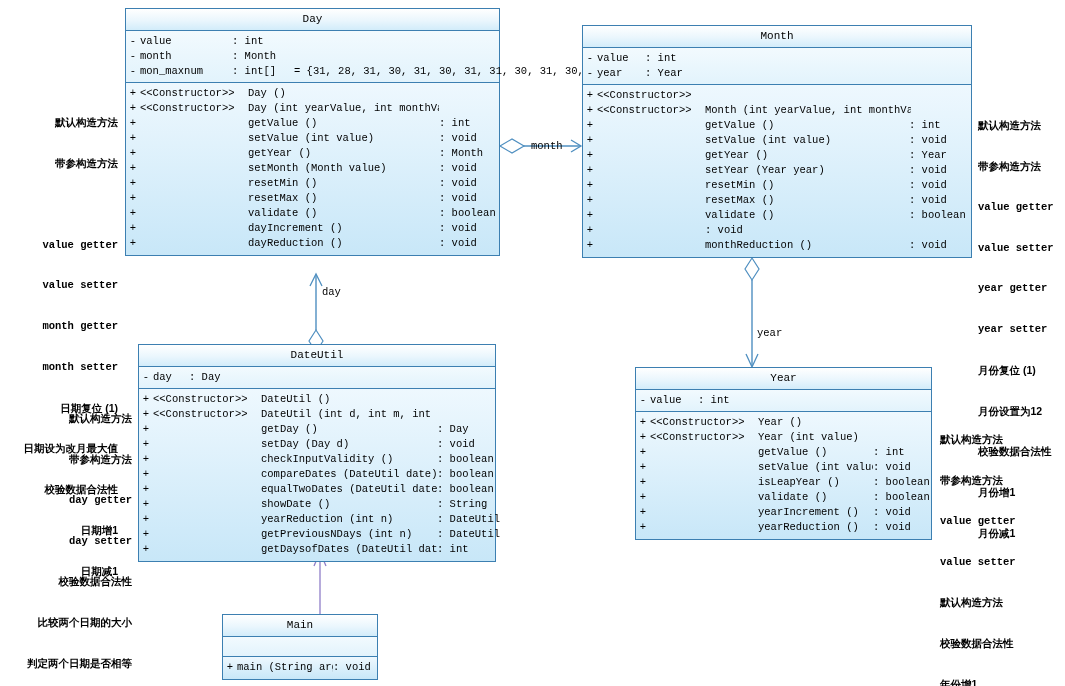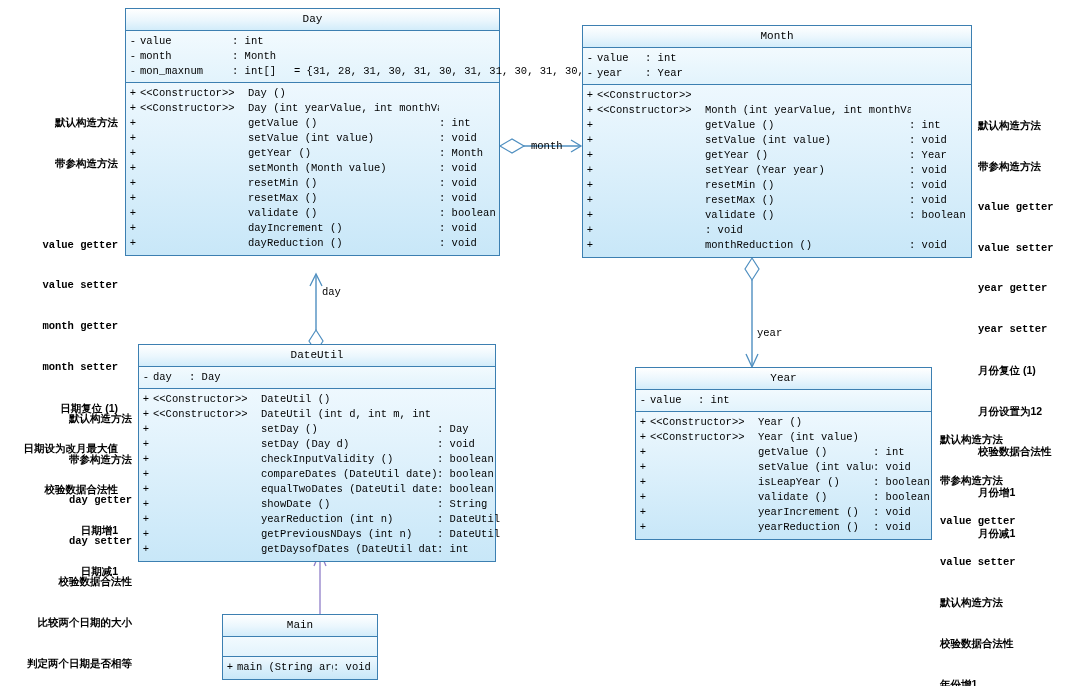--- a/index.html
+++ b/index.html
@@ -341,21 +341,21 @@
       </div>
       <div class="mrow norettype">
         <span class="vis">+</span>
         <span class="stereo" style="width:108px">&lt;&lt;Constructor&gt;&gt;</span>
         <span class="sig">DateUtil (int d, int m, int y)</span>
         <span class="rtype" style="width:58px"></span>
       </div>
       <div class="mrow">
         <span class="vis">+</span>
         <span class="stereo" style="width:108px"></span>
-        <span class="sig">setDay ()</span>
+        <span class="sig">getDay ()</span>
         <span class="rtype" style="width:58px">Day</span>
       </div>
       <div class="mrow">
         <span class="vis">+</span>
         <span class="stereo" style="width:108px"></span>
         <span class="sig">setDay (Day d)</span>
         <span class="rtype" style="width:58px">void</span>
       </div>
       <div class="mrow">
         <span class="vis">+</span>

